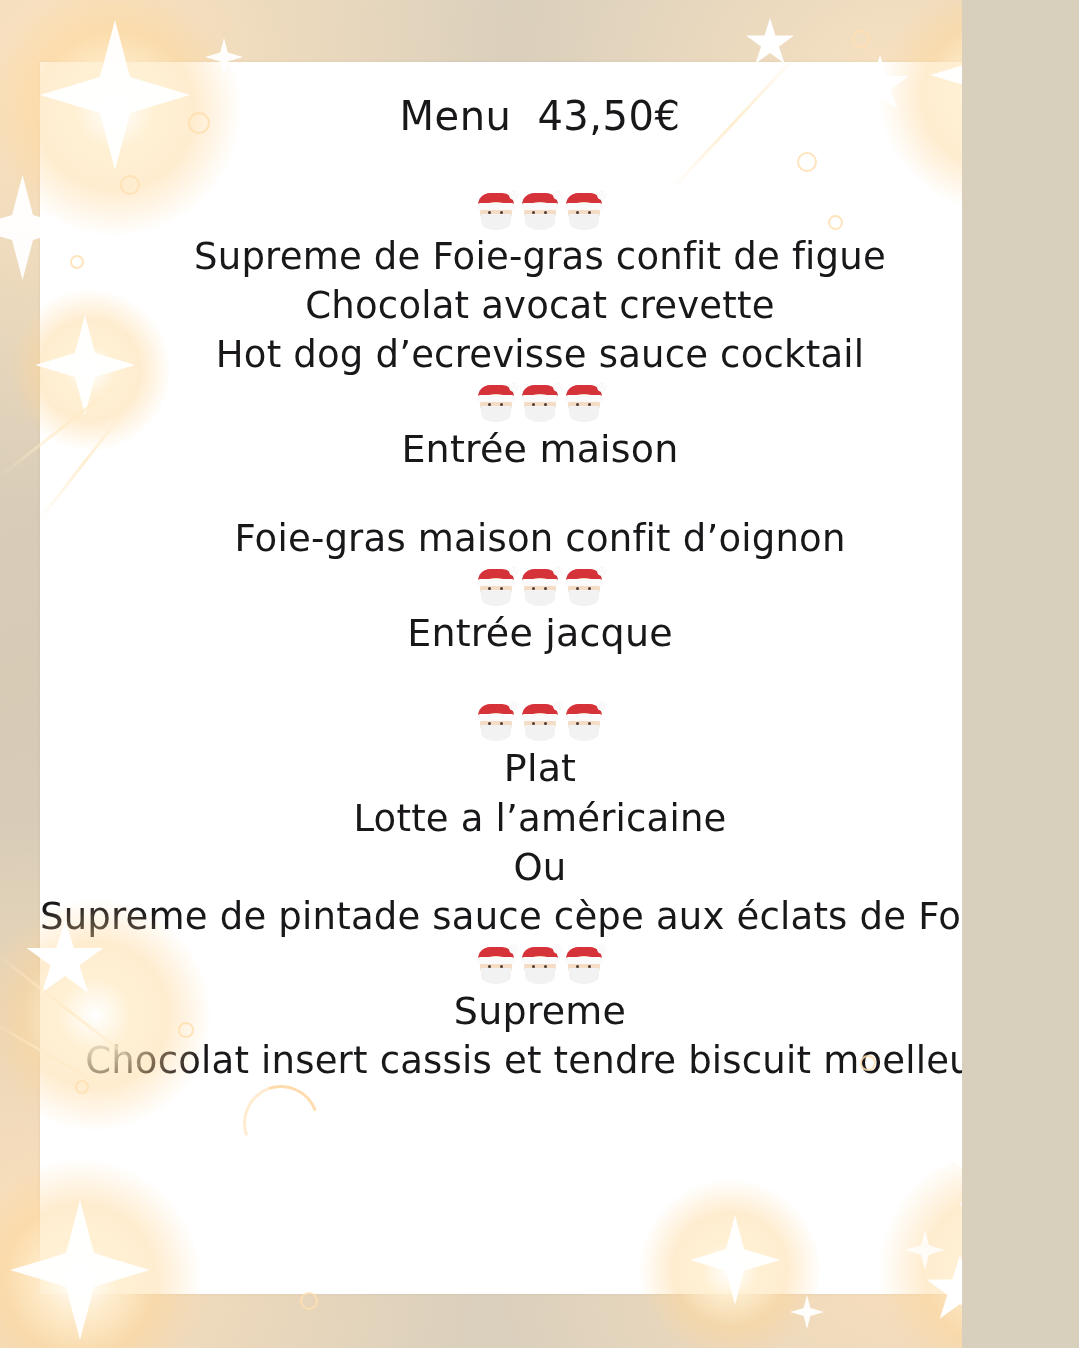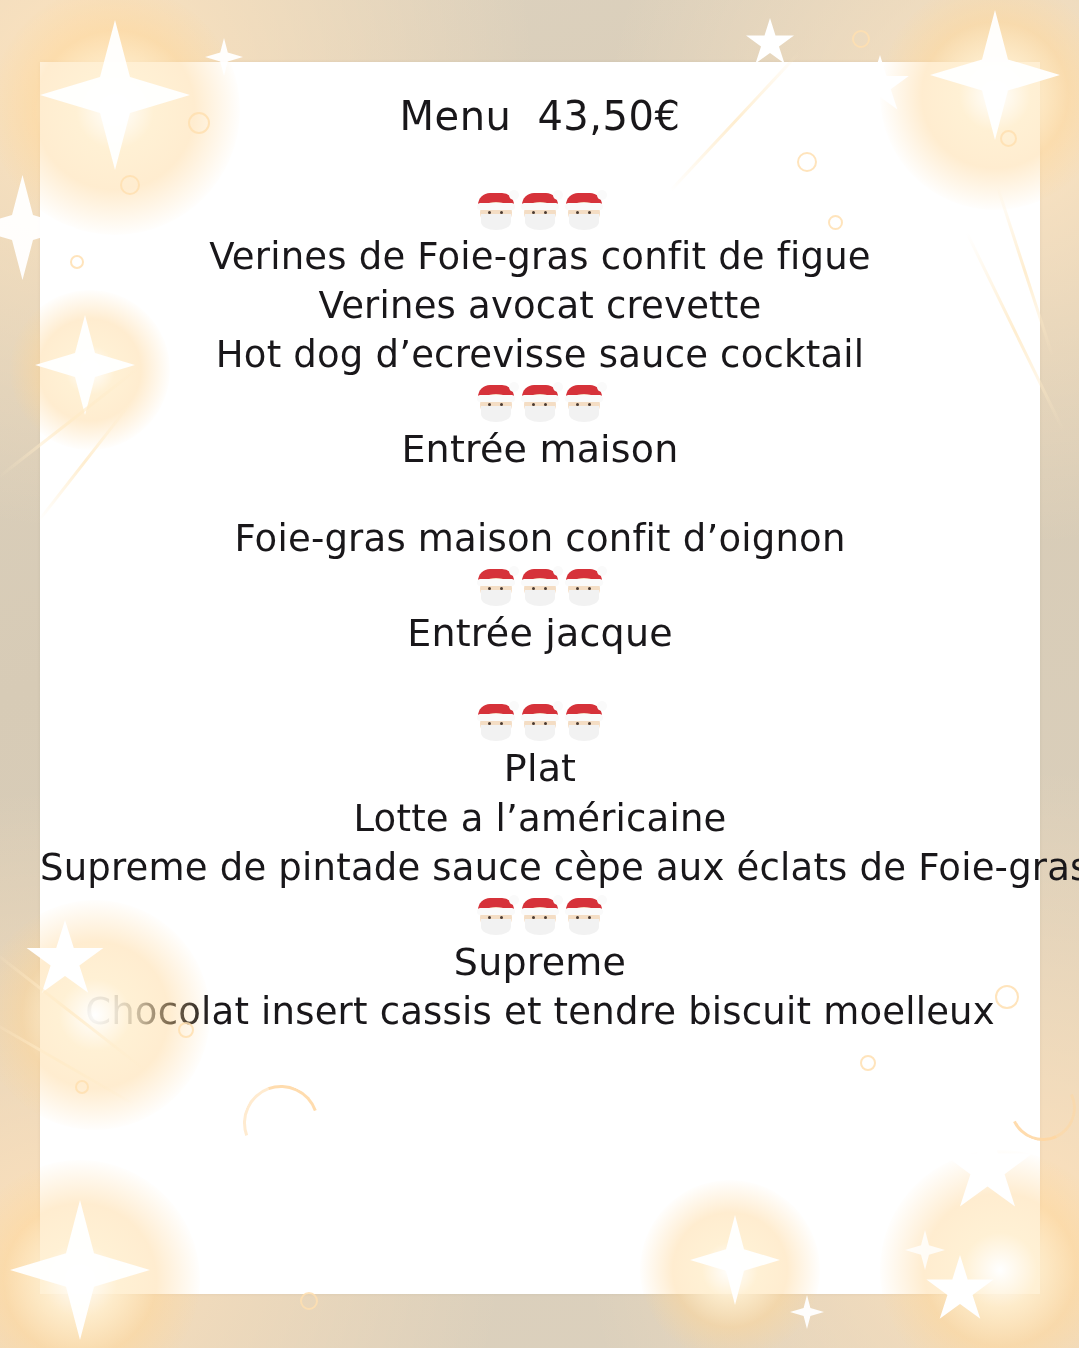--- a/index.html
+++ b/index.html
@@ -11,21 +11,21 @@
     width: 1079px;
     height: 1348px;
     overflow: hidden;
     font-family: "DejaVu Sans", sans-serif;
     background: #d9cfbd;
   }
 
   
   .poster {
     position: relative;
-    width: 1079px;
+    width: 962px;
     height: 1348px;
     background:
       radial-gradient(circle at 8% 6%, rgba(255,228,190,0.95) 0%, rgba(255,228,190,0.0) 28%),
       radial-gradient(circle at 94% 10%, rgba(255,230,195,0.9) 0%, rgba(255,230,195,0.0) 26%),
       radial-gradient(circle at 5% 92%, rgba(255,226,188,0.9) 0%, rgba(255,226,188,0.0) 28%),
       radial-gradient(circle at 95% 90%, rgba(255,226,188,0.9) 0%, rgba(255,226,188,0.0) 28%),
       linear-gradient(160deg, #ddd2bf 0%, #d7cbb6 40%, #dcd1be 100%);
     overflow: hidden;
   }
 
@@ -197,22 +197,22 @@
 
       <div class="line title">
         <span>Menu</span><span class="gap"></span><span>43,50€</span>
       </div>
 
 
       <div class="santas">
         <span class="santa"><span class="hat"></span><span class="pom"></span><span class="face"></span><span class="hat-brim"></span><span class="eye l"></span><span class="eye r"></span><span class="beard"></span></span><span class="santa"><span class="hat"></span><span class="pom"></span><span class="face"></span><span class="hat-brim"></span><span class="eye l"></span><span class="eye r"></span><span class="beard"></span></span><span class="santa"><span class="hat"></span><span class="pom"></span><span class="face"></span><span class="hat-brim"></span><span class="eye l"></span><span class="eye r"></span><span class="beard"></span></span>
       </div>
 
-      <div class="line">Verines de Foie-gras confit de figue</div>
-      <div class="line">Verines avocat crevette</div>
+      <div class="line">Supreme de Foie-gras confit de figue</div>
+      <div class="line">Chocolat avocat crevette</div>
       <div class="line">Hot dog d’ecrevisse sauce cocktail</div>
 
       <div class="santas">
         <span class="santa"><span class="hat"></span><span class="pom"></span><span class="face"></span><span class="hat-brim"></span><span class="eye l"></span><span class="eye r"></span><span class="beard"></span></span><span class="santa"><span class="hat"></span><span class="pom"></span><span class="face"></span><span class="hat-brim"></span><span class="eye l"></span><span class="eye r"></span><span class="beard"></span></span><span class="santa"><span class="hat"></span><span class="pom"></span><span class="face"></span><span class="hat-brim"></span><span class="eye l"></span><span class="eye r"></span><span class="beard"></span></span>
       </div>
 
       <div class="line section-label">Entrée maison</div>
       <div class="spacer-md"></div>
       <div class="line">Foie-gras maison confit d’oignon</div>
 
@@ -222,20 +222,21 @@
 
       <div class="line section-label">Entrée jacque</div>
       <div class="spacer-md"></div>
 
       <div class="santas">
         <span class="santa"><span class="hat"></span><span class="pom"></span><span class="face"></span><span class="hat-brim"></span><span class="eye l"></span><span class="eye r"></span><span class="beard"></span></span><span class="santa"><span class="hat"></span><span class="pom"></span><span class="face"></span><span class="hat-brim"></span><span class="eye l"></span><span class="eye r"></span><span class="beard"></span></span><span class="santa"><span class="hat"></span><span class="pom"></span><span class="face"></span><span class="hat-brim"></span><span class="eye l"></span><span class="eye r"></span><span class="beard"></span></span>
       </div>
 
       <div class="line section-label">Plat</div>
       <div class="line">Lotte a l’américaine</div>
+      <div class="line">Ou</div>
       <div class="line">Supreme de pintade sauce cèpe aux éclats de Foie-gras</div>
 
       <div class="santas">
         <span class="santa"><span class="hat"></span><span class="pom"></span><span class="face"></span><span class="hat-brim"></span><span class="eye l"></span><span class="eye r"></span><span class="beard"></span></span><span class="santa"><span class="hat"></span><span class="pom"></span><span class="face"></span><span class="hat-brim"></span><span class="eye l"></span><span class="eye r"></span><span class="beard"></span></span><span class="santa"><span class="hat"></span><span class="pom"></span><span class="face"></span><span class="hat-brim"></span><span class="eye l"></span><span class="eye r"></span><span class="beard"></span></span>
       </div>
 
       <div class="line section-label">Supreme</div>
       <div class="line">Chocolat insert cassis et tendre biscuit moelleux</div>
 
     </div>

